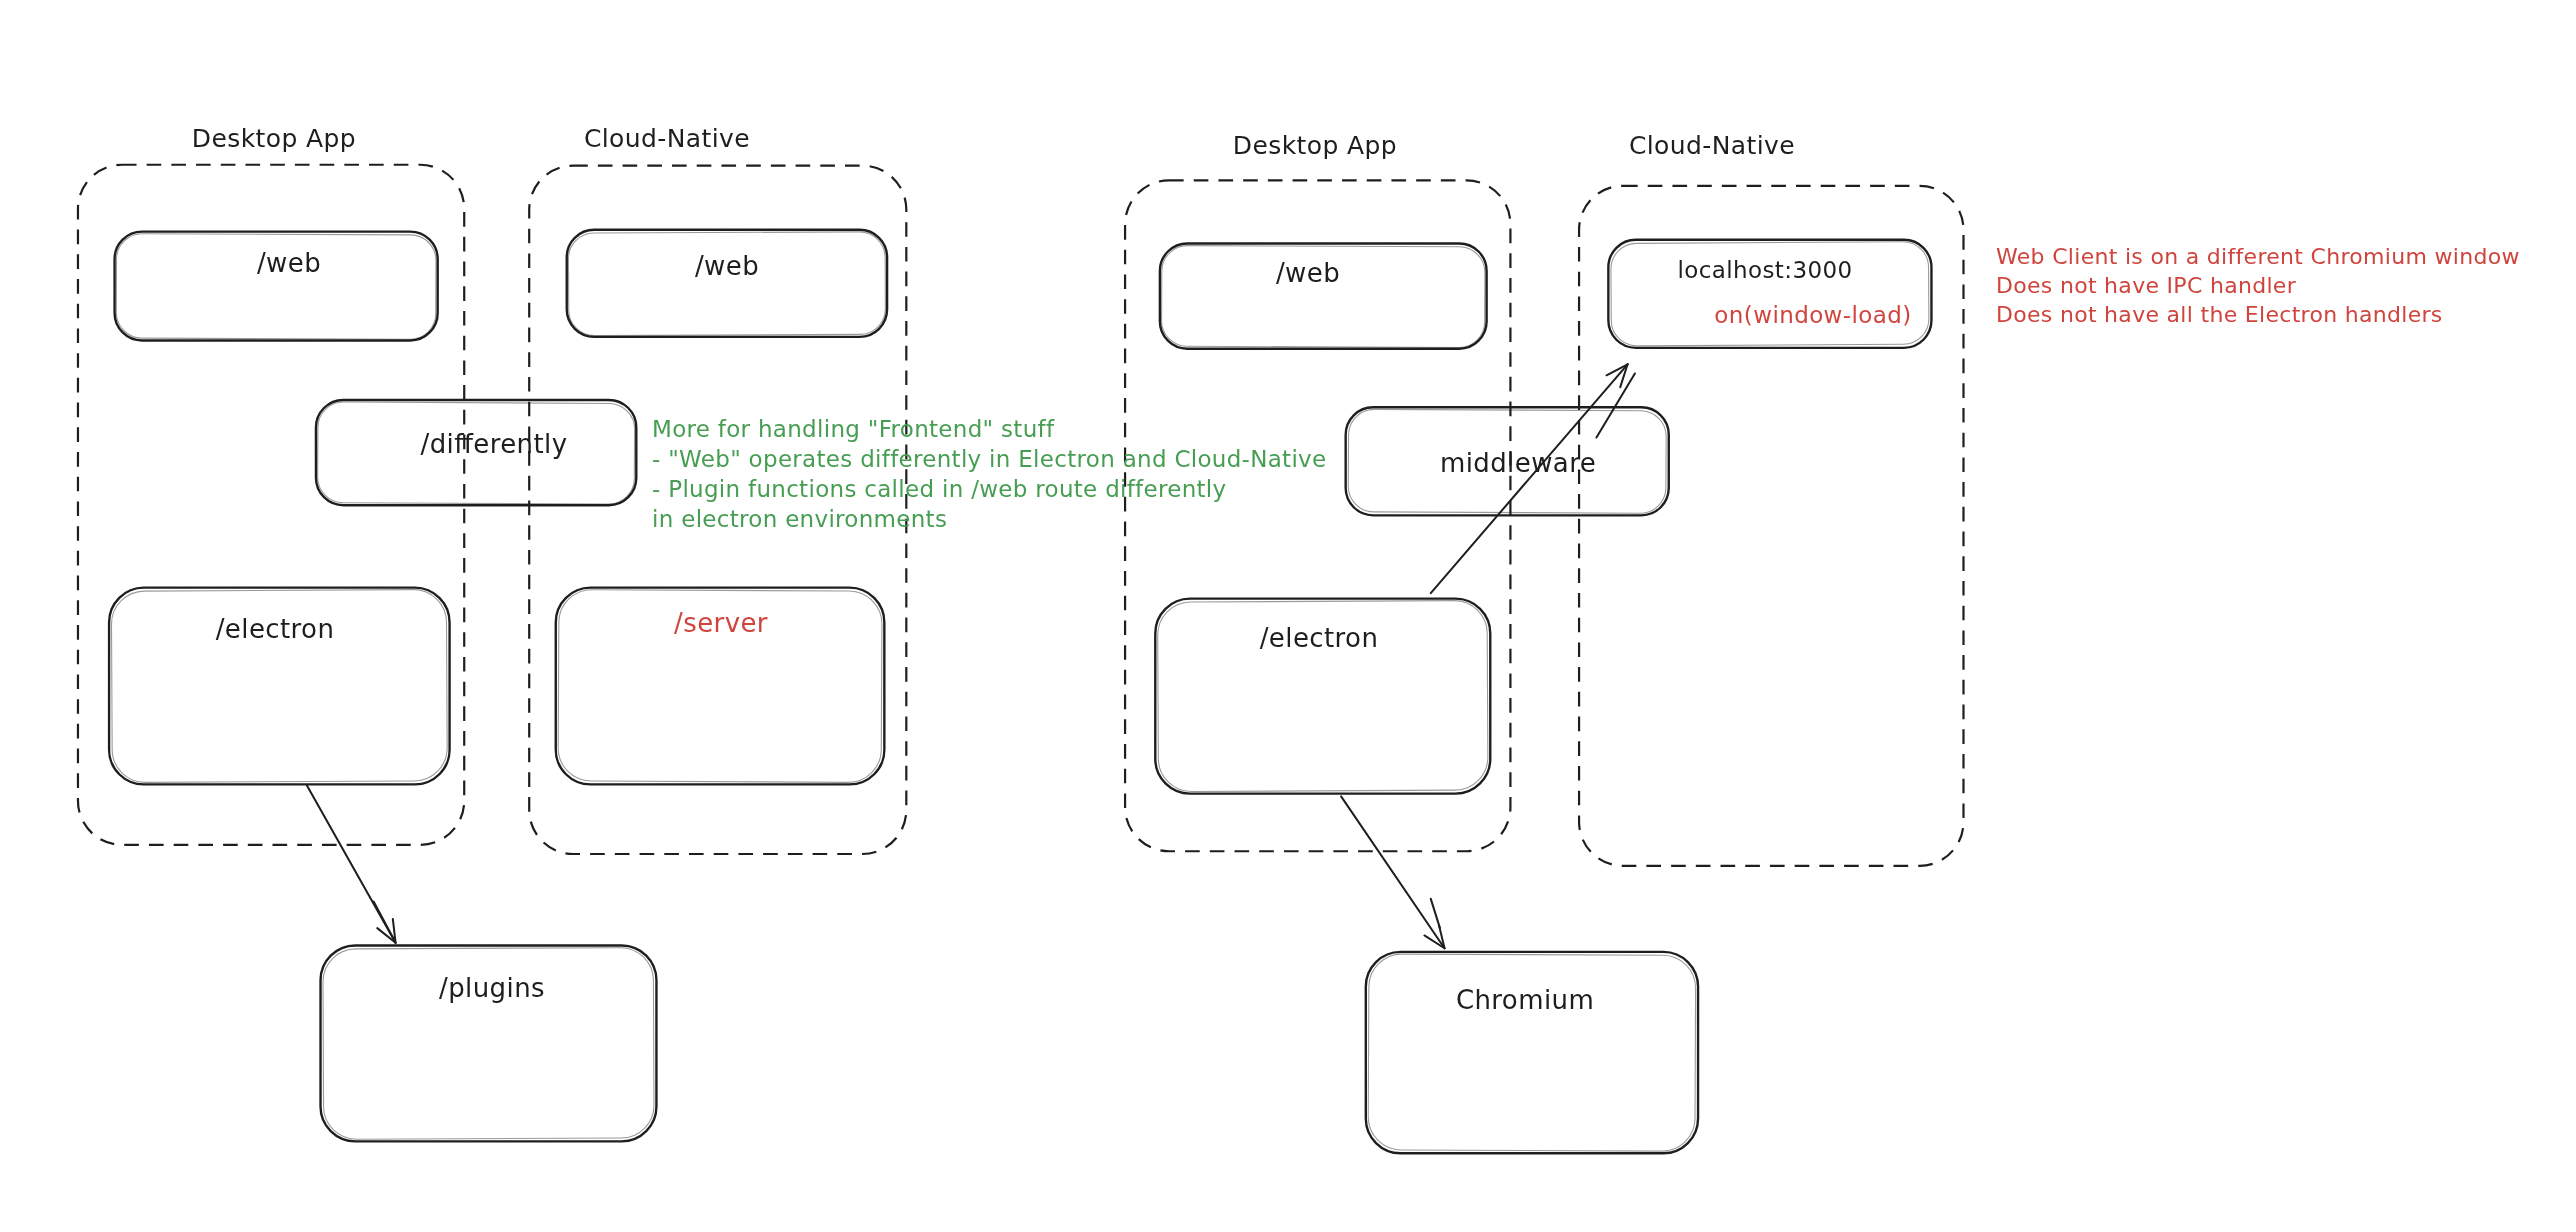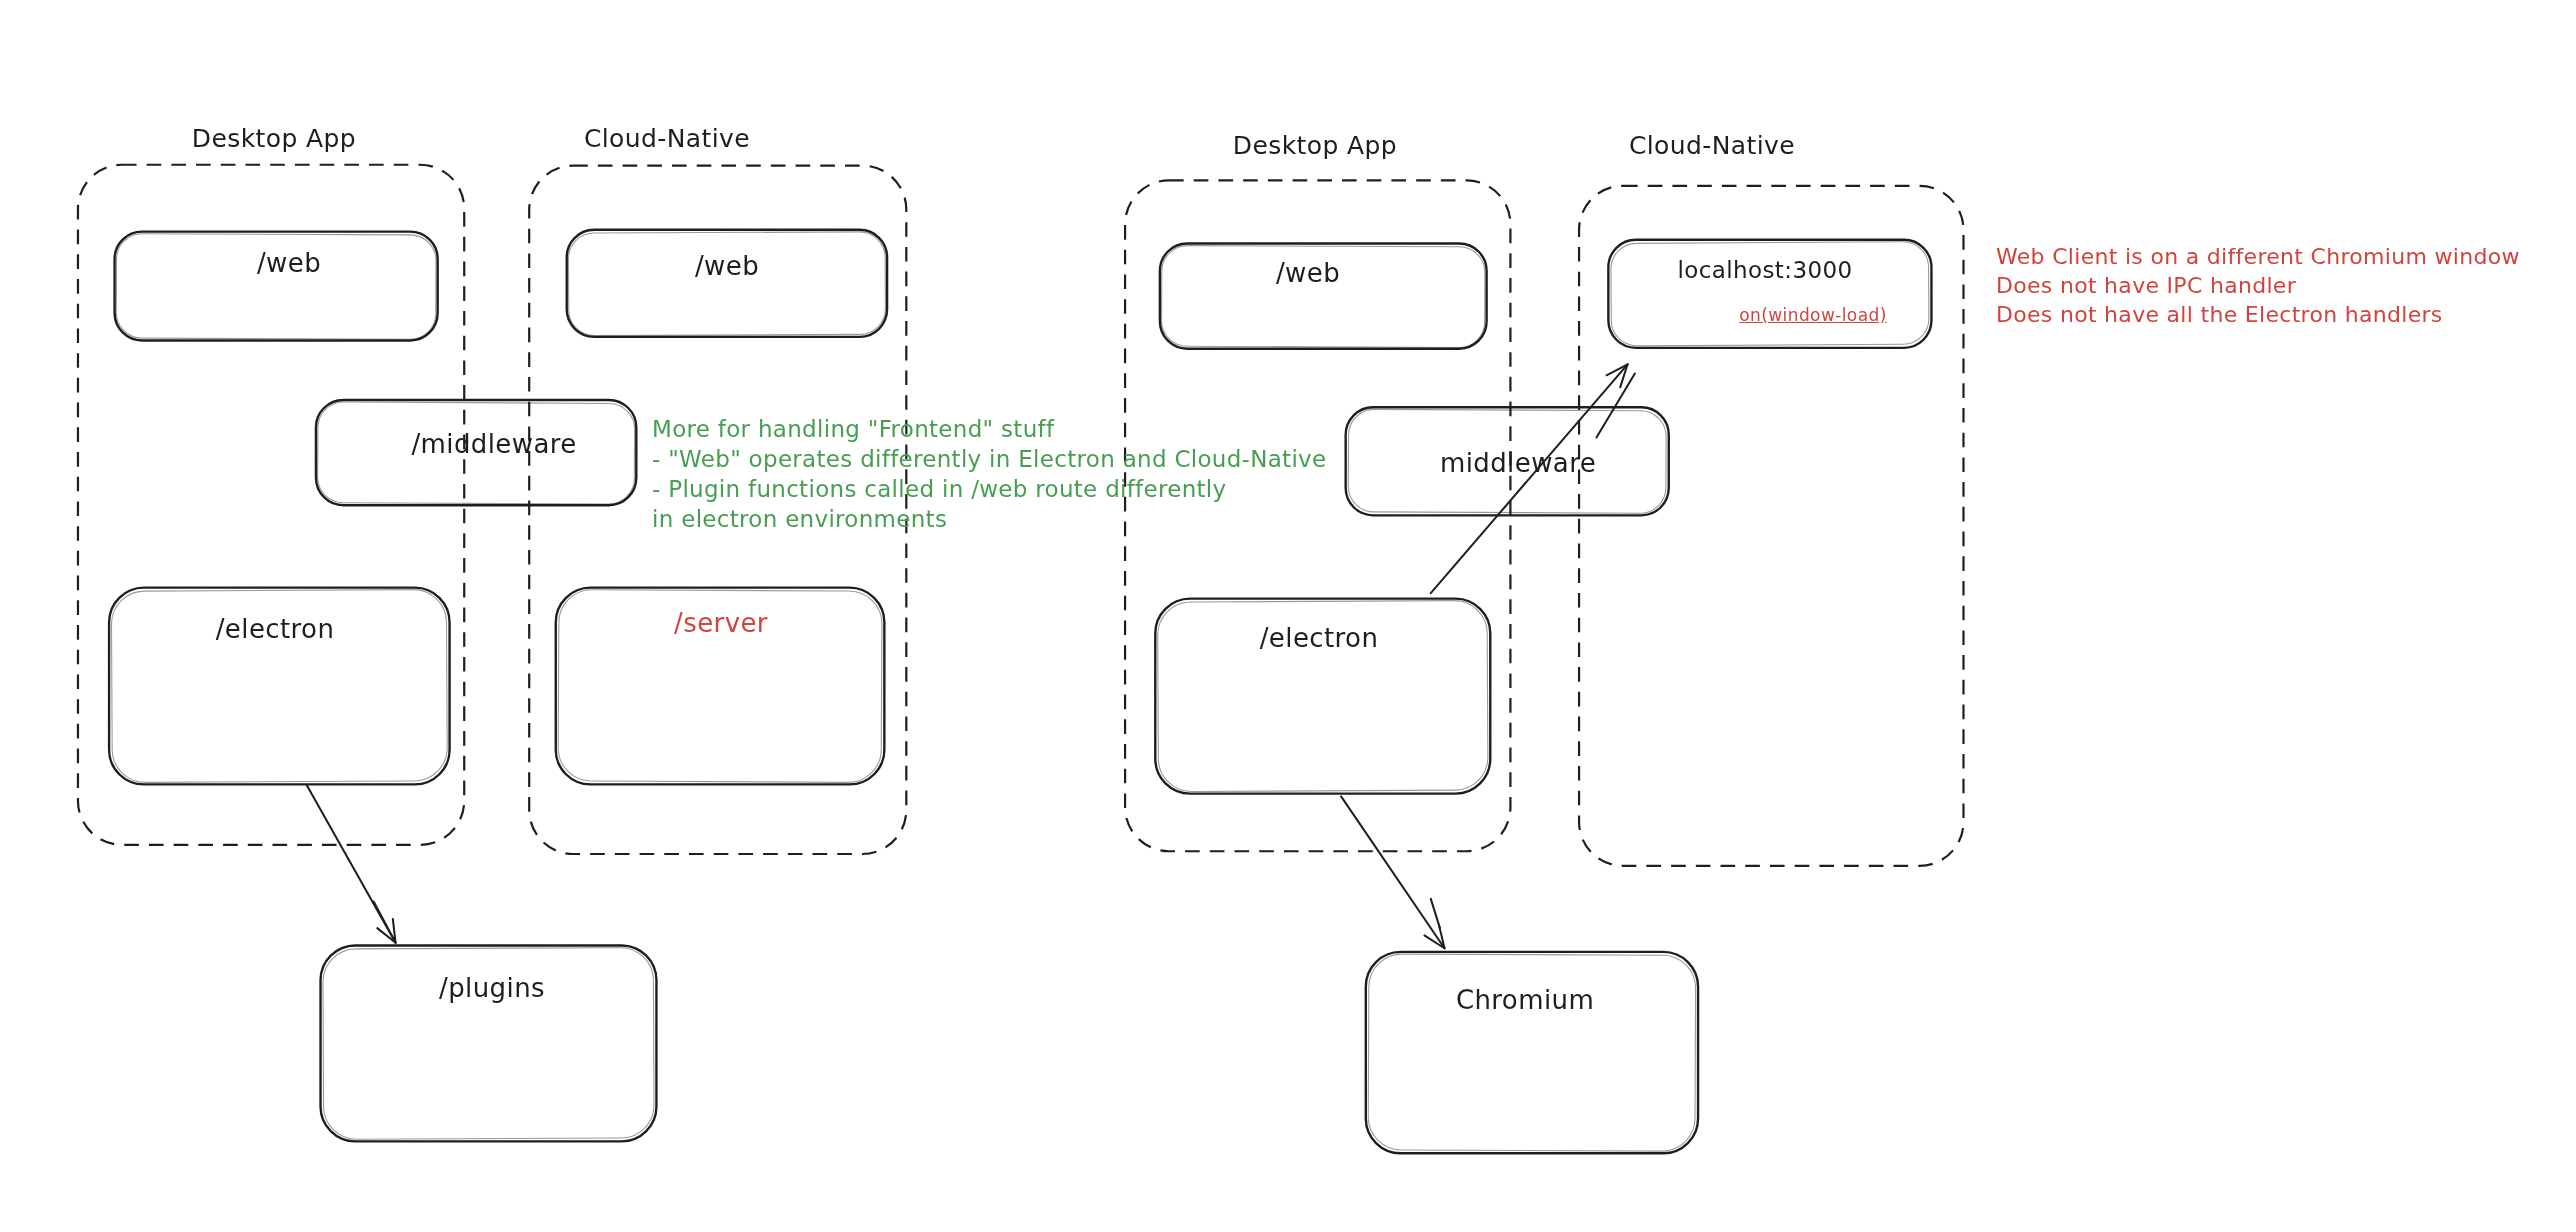--- a/index.html
+++ b/index.html
@@ -35,21 +35,21 @@
   .container-lbl { font-size: 25px; }
   .red-txt   { color: var(--red); }
   .note {
     position: absolute;
     white-space: nowrap;
     letter-spacing: 0.3px;
   }
   .note .line { display: block; }
   #green-note { left: 652px; top: 414px; font-size: 23px; line-height: 30px; color: var(--green); }
   #red-note   { left: 1996px; top: 242px; font-size: 22px; line-height: 29px; color: var(--red); }
-  .sub-lbl { font-size: 17px; text-decoration: underline; }
+  .sub-lbl { font-size: 23px; }
   .localhost-lbl { font-size: 23px; }
 </style>
 </head>
 <body>
 
 <div id="canvas">
 
   <svg id="shapes" viewBox="0 0 2814 1346">
 
     <g>
@@ -129,21 +129,21 @@
       <path d="M 1578 1036 L 1572 1011"></path>
       <path d="M 1563 982 L 1573 1014"></path>
     </g>
   </svg>
 
   <div class="lbl container-lbl" style="left:274px; top:138px;">Desktop App</div>
   <div class="lbl container-lbl" style="left:667px; top:138px;">Cloud-Native</div>
 
   <div class="lbl" style="left:289px; top:263px;">/web</div>
   <div class="lbl" style="left:727px; top:266px;">/web</div>
-  <div class="lbl" style="left:494px; top:444px;">/middleware</div>
+  <div class="lbl" style="left:494px; top:444px;">/differently</div>
   <div class="lbl" style="left:275px; top:629px;">/electron</div>
   <div class="lbl red-txt" style="left:721px; top:623px;">/server</div>
   <div class="lbl" style="left:492px; top:988px;">/plugins</div>
 
   <div class="note" id="green-note">
     <span class="line">More for handling "Frontend" stuff</span>
     <span class="line">- "Web" operates differently in Electron and Cloud-Native</span>
     <span class="line">- Plugin functions called in /web route differently</span>
     <span class="line">in electron environments</span>
   </div>

